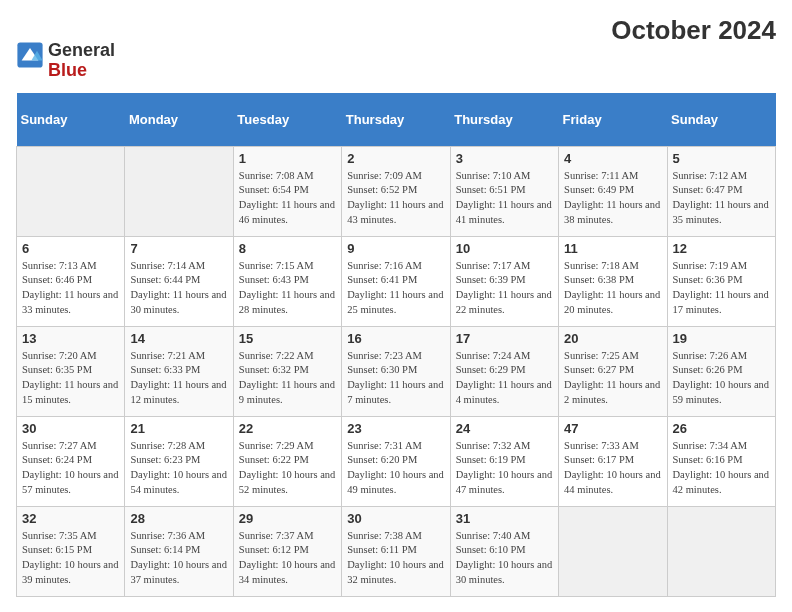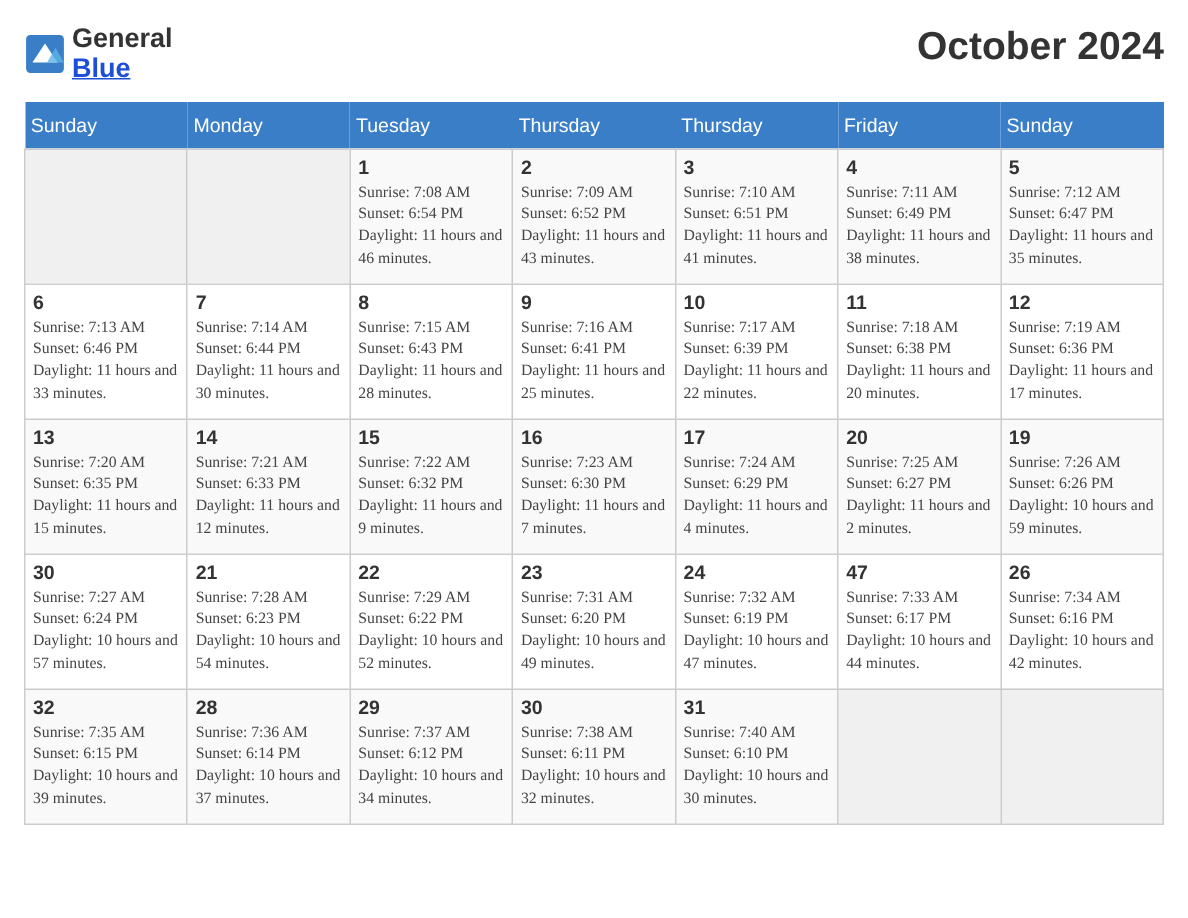--- a/index.html
+++ b/index.html
@@ -11,22 +11,22 @@
       padding: 16px;
     }
     .header {
       display: flex;
       justify-content: space-between;
       align-items: flex-start;
       margin-bottom: 12px;
     }
     .logo {
       display: flex;
-      align-items: center;
       gap: 4px;
+      margin-top: 25px;
     }
     .logo-text {
       font-size: 18px;
       font-weight: bold;
       color: #333;
       line-height: 1.1;
     }
     .logo-icon {
       width: 28px;
       height: 28px;
@@ -45,24 +45,24 @@
       color: #555;
     }
     table {
       width: 100%;
       border-collapse: collapse;
       font-size: 11px;
     }
     thead tr th {
       background-color: #3a7ec8;
       color: #fff;
-      padding: 8px 4px;
+      padding: 19px 4px;
       text-align: left;
       font-size: 13px;
-      font-weight: normal;
+      font-weight: bold;
     }
     tbody tr td {
       border: 1px solid #ccc;
       vertical-align: top;
       padding: 4px 5px;
       height: 90px;
       width: calc(100% / 7);
       background: #fff;
     }
     tbody tr:nth-child(odd) td {
@@ -90,21 +90,21 @@
 
 <div class="header">
   <div class="logo">
     <svg class="logo-icon" viewBox="0 0 40 40">
       <rect x="2" y="2" width="36" height="36" rx="4" fill="#3a7ec8"></rect>
       <polygon points="8,28 20,10 32,28" fill="white"></polygon>
       <polygon points="22,28 30,14 38,28" fill="#5ab4e8" opacity="0.8"></polygon>
     </svg>
     <div class="logo-text">
       <div>General</div>
-      <div style="color:#1d4ed8;text-decoration:underline;">Blue</div>
+      <div style="color:#b91c1c;">Blue</div>
     </div>
   </div>
   <div class="title-block">
     <div class="month-title">October 2024</div>
   </div>
 </div>
 
 <table>
   <thead>
     <tr id="dow-header">

